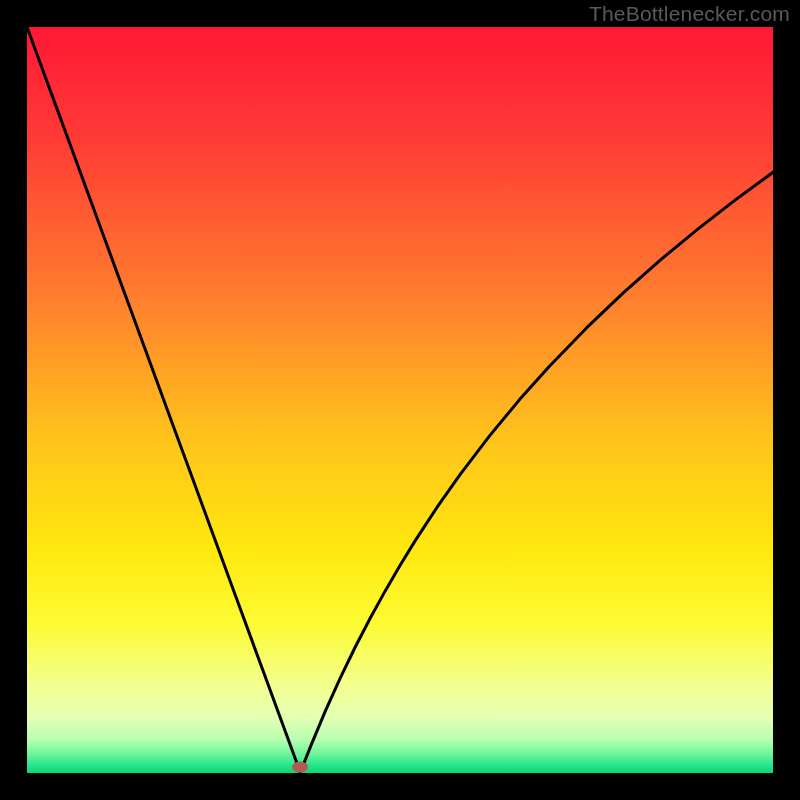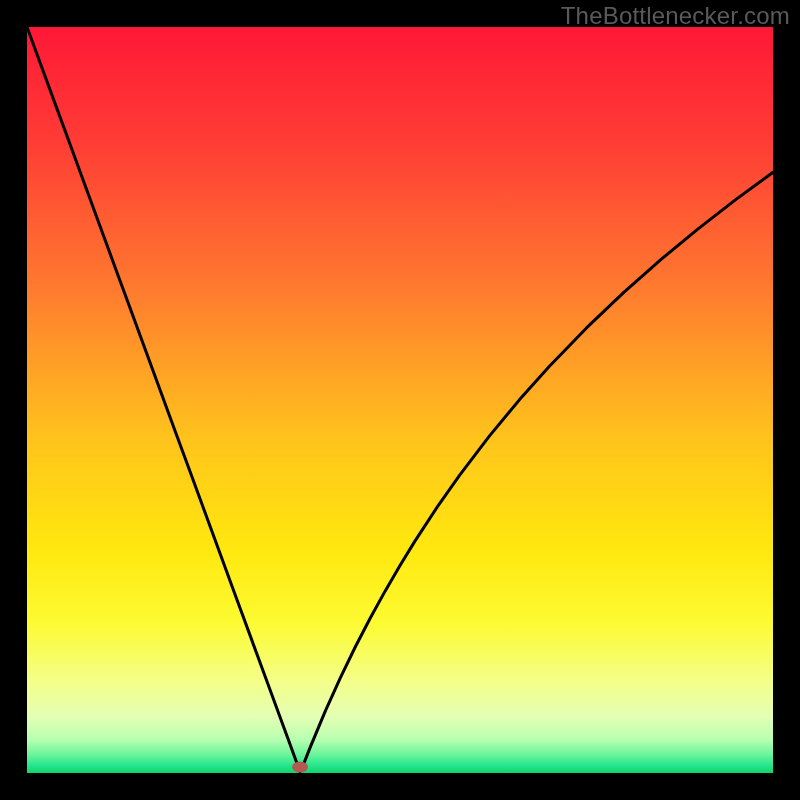--- a/index.html
+++ b/index.html
@@ -28,21 +28,21 @@
   .plot svg {
     display: block;
     width: 746px;
     height: 746px;
   }
   .watermark {
     position: absolute;
     top: 2px;
     right: 10px;
     color: #5a5a5a;
-    font-size: 24px;
+    font-size: 21px;
     font-weight: 400;
     letter-spacing: 0.2px;
     user-select: none;
   }
 </style>
 </head>
 <body>
 
 <div class="frame">
   <div class="plot">

